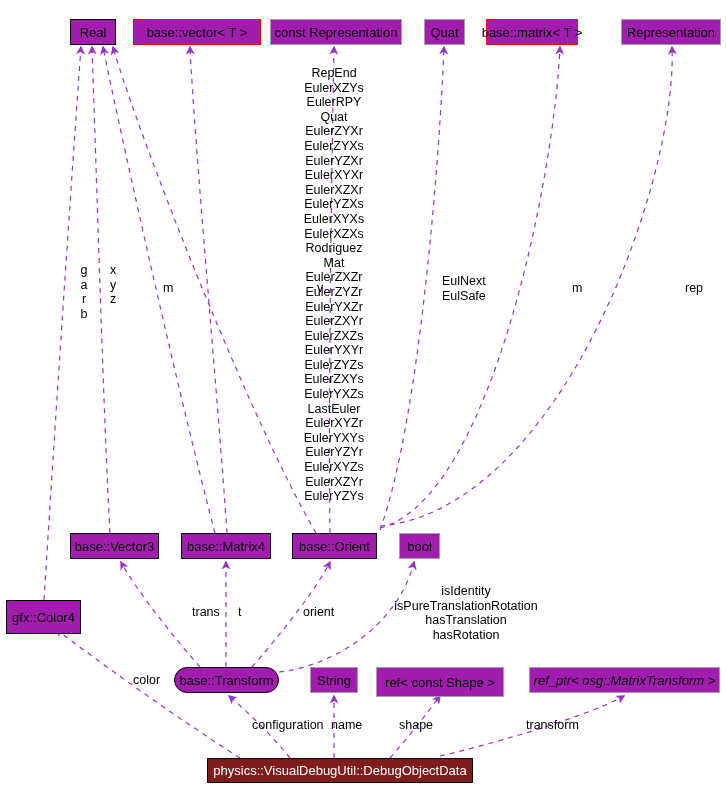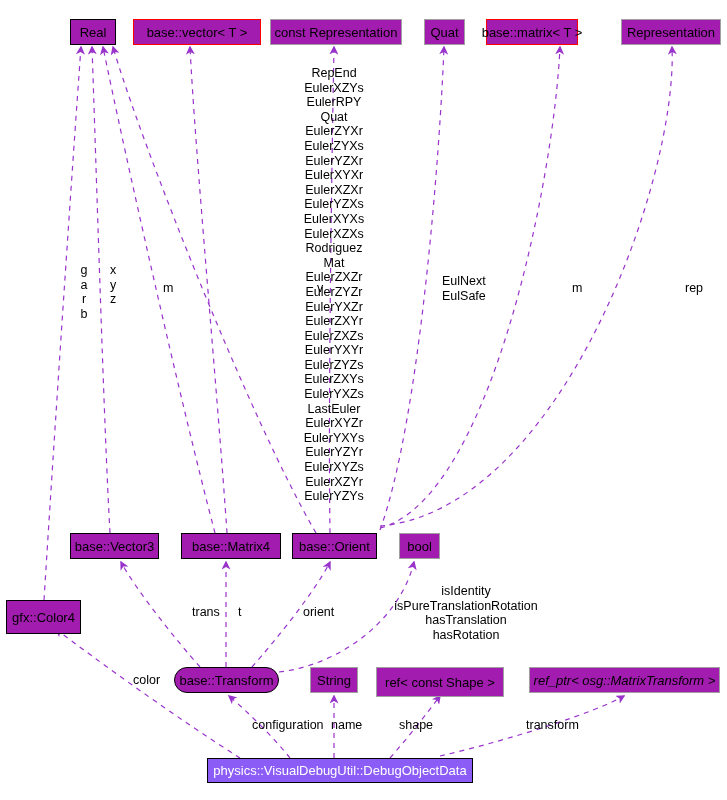--- a/index.html
+++ b/index.html
@@ -32,21 +32,21 @@
     line-height: 1;
     color: #000000;
     background: #a21caf;
     border: 1px solid #a0a0a0;
     white-space: nowrap;
     z-index: 5;
   }
   .node.black-border { border: 1px solid #000000; }
   .node.red-border   { border: 1px solid #ff0000; }
   .node.focus-node {
-    background: #8b5cf6;
+    background: #7f1d1d;
     color: #ffffff;
     border: 1px solid #000000;
   }
   .elabel {
     position: absolute;
     font-size: 12.5px;
     line-height: 14.6px;
     color: #000000;
     white-space: pre;
     z-index: 6;
@@ -101,21 +101,21 @@
       </div>
       <div class="node red-border" style="left: 486px; top: 19px; width: 92px; height: 26px;">
         <span>base::matrix&lt; T &gt;</span>
       </div>
       <div class="node " style="left: 621px; top: 19px; width: 100px; height: 26px;">
         <span>Representation</span>
       </div>
       <div class="node black-border" style="left: 70px; top: 533px; width: 89px; height: 26px;">
         <span>base::Vector3</span>
       </div>
-      <div class="node black-border" style="left: 181px; top: 533px; width: 100px; height: 26px;">
+      <div class="node black-border" style="left: 181px; top: 533px; width: 90px; height: 26px;">
         <span>base::Matrix4</span>
       </div>
       <div class="node black-border" style="left: 292px; top: 533px; width: 85px; height: 26px;">
         <span>base::Orient</span>
       </div>
       <div class="node " style="left: 399px; top: 533px; width: 41px; height: 26px;">
         <span>bool</span>
       </div>
       <div class="node black-border" style="left: 6px; top: 600px; width: 75px; height: 34px;">
         <span>gfx::Color4</span>

